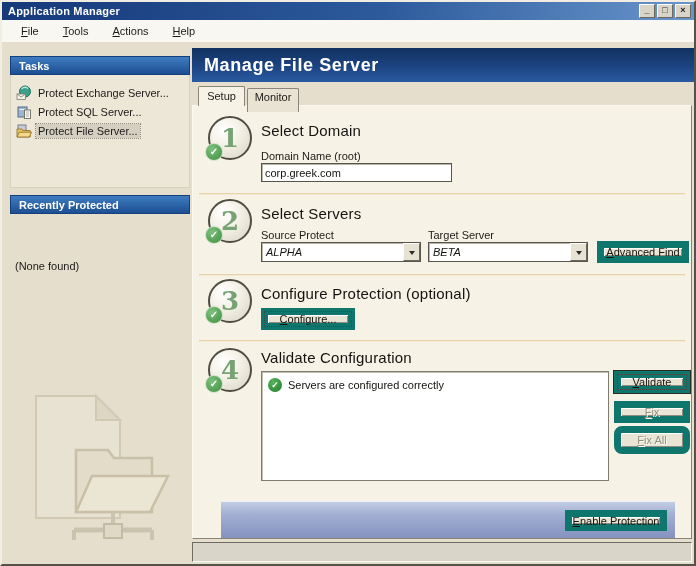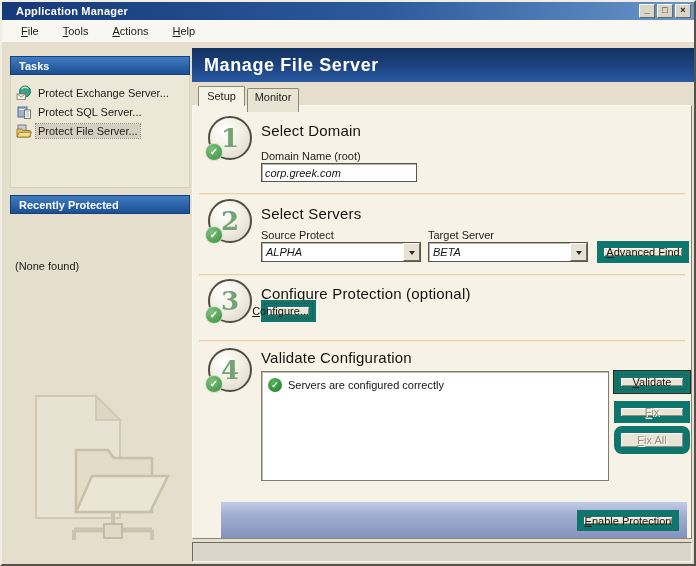--- a/index.html
+++ b/index.html
@@ -10,21 +10,21 @@
     position:relative; width:696px; height:566px;
     background:#e5decd;
     border:2px solid; border-color:#f1ede2 #55524a #55524a #f1ede2;
     overflow:hidden;
   }
 
   
   .titlebar {
     position:absolute; left:0; right:0; top:0; height:18px;
     background:linear-gradient(90deg,#16397a 0%, #2c5a9b 55%, #6a95cc 100%);
-    display:flex; align-items:center; padding-left:14px;
+    display:flex; align-items:center; padding-left:6px;
   }
   .titlebar .title { color:#fff; font-size:11px; font-weight:bold; letter-spacing:.2px; }
   .win-btns { position:absolute; right:3px; top:2px; display:flex; gap:2px; }
   .win-btn {
     width:16px; height:14px; background:#d8d4c8;
     border:1px solid; border-color:#fdfcf8 #6b685e #6b685e #fdfcf8;
     font-size:9px; line-height:11px; text-align:center; color:#1c1b17; font-weight:bold;
     cursor:default;
   }
 
@@ -142,21 +142,21 @@
   }
   .status-row { display:flex; align-items:center; gap:6px; }
   .status-check {
     width:14px; height:14px; border-radius:50%;
     background:radial-gradient(circle at 35% 30%, #56b356, #1f7c2f);
     color:#fff; font-size:9px; font-weight:bold; text-align:center; line-height:14px; flex:0 0 14px;
   }
   .status-text { font-size:11px; color:#14130f; }
 
   .footer-bar {
-    position:absolute; left:0; right:4px; bottom:0; height:37px;
+    position:absolute; left:0; right:16px; bottom:0; height:37px;
     background:linear-gradient(180deg,#c3cde4 0%, #a2aed2 35%, #8492bf 100%);
     border-top:1px solid #eef1f8;
     margin-left:28px;
   }
 
   .statusbar {
     position:absolute; left:190px; right:2px; top:540px; height:20px;
     background:#dad5c9; border:1px solid; border-color:#6e6b60 #fbf9f2 #fbf9f2 #6e6b60;
   }
 </style>
@@ -242,21 +242,21 @@
   <div class="tab inactive"><span>Monitor</span></div>
 
   <div class="content">
 
     <div class="step-circle" style="left:15px; top:10px;">
       <span class="num">1</span>
       <span class="step-badge">✓</span>
     </div>
     <div class="step-title" style="left:68px; top:16px;">Select Domain</div>
     <div class="small-label" style="left:68px; top:44px;">Domain Name (root)</div>
-    <input class="text-input" style="left: 68px; top: 57px; width: 156px; font-style: italic;" value="corp.greek.com">
+    <input class="text-input" style="left: 68px; top: 57px; width: 191px;" value="corp.greek.com">
 
     <div class="sep" style="top:87px;"></div>
 
     <div class="step-circle" style="left:15px; top:93px;">
       <span class="num">2</span>
       <span class="step-badge">✓</span>
     </div>
     <div class="step-title" style="left:68px; top:99px;">Select Servers</div>
     <div class="small-label" style="left:68px; top:123px;">Source Protect</div>
     <div class="small-label" style="left:235px; top:123px;">Target Server</div>
@@ -276,21 +276,21 @@
       <span><span class="mn">A</span><span>dvanced Find</span></span>
     </div>
 
     <div class="sep" style="top:168px;"></div>
 
     <div class="step-circle" style="left:15px; top:173px;">
       <span class="num">3</span>
       <span class="step-badge">✓</span>
     </div>
     <div class="step-title" style="left:68px; top:179px;">Configure Protection (optional)</div>
-    <div class="btn3d focused" style="left:68px; top:194px; width:55px; height:22px;justify-content:flex-end;">
+    <div class="btn3d focused" style="left:68px; top:202px; width:94px; height:22px;">
       <span><span class="mn">C</span><span>onfigure...</span></span>
     </div>
 
     <div class="sep" style="top:234px;"></div>
 
     <div class="step-circle" style="left:15px; top:242px;">
       <span class="num">4</span>
       <span class="step-badge">✓</span>
     </div>
     <div class="step-title" style="left:68px; top:243px;">Validate Configuration</div>

